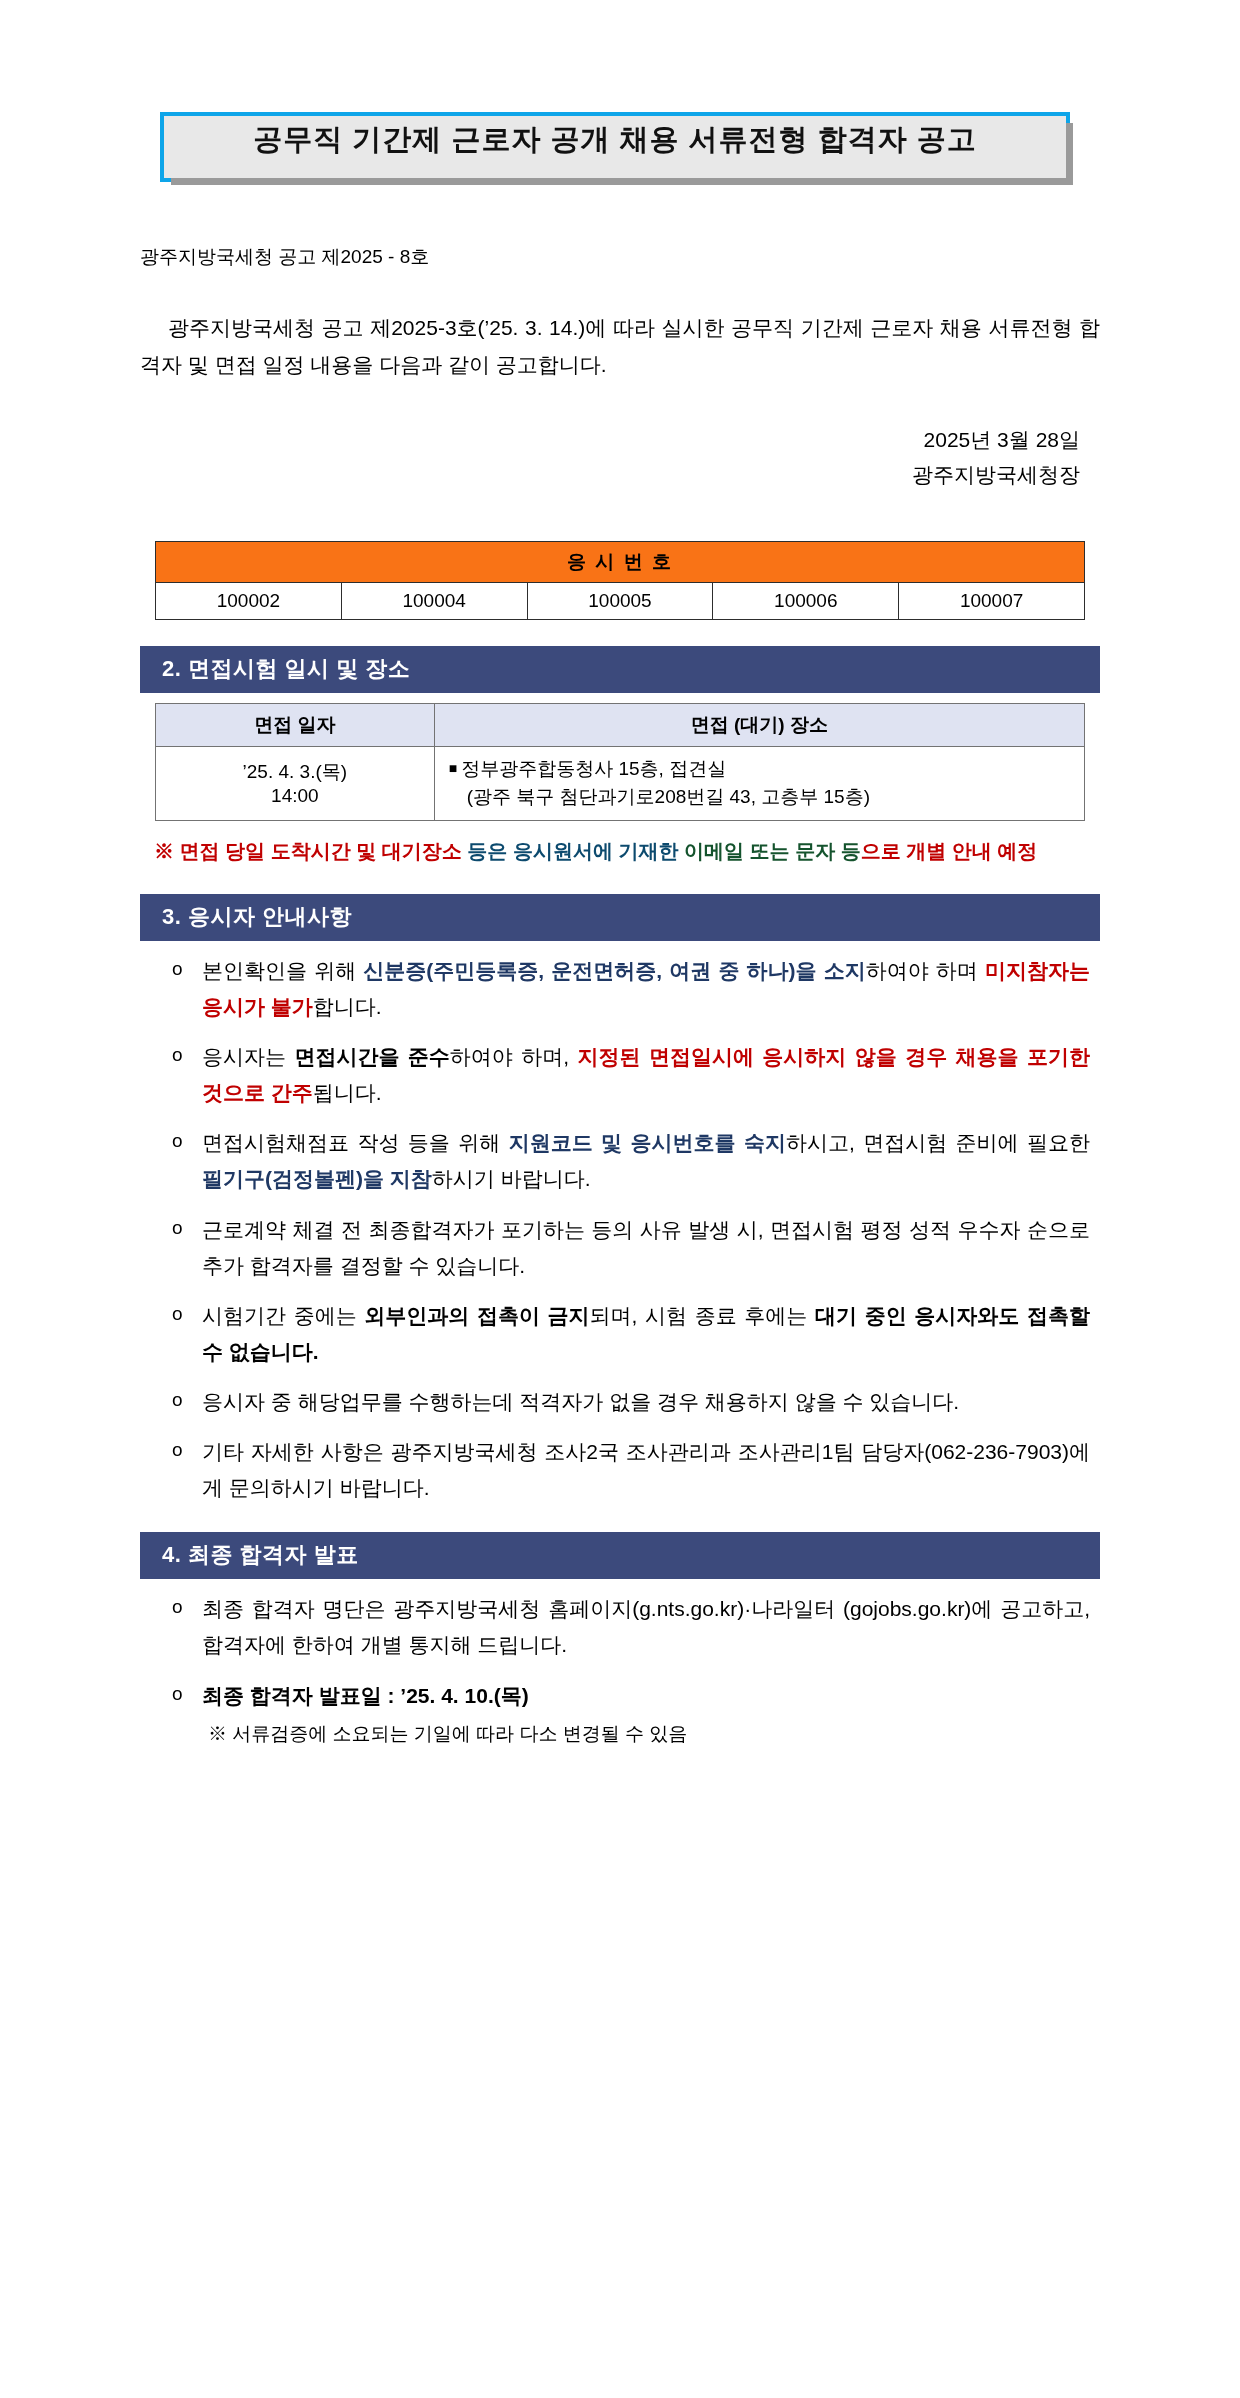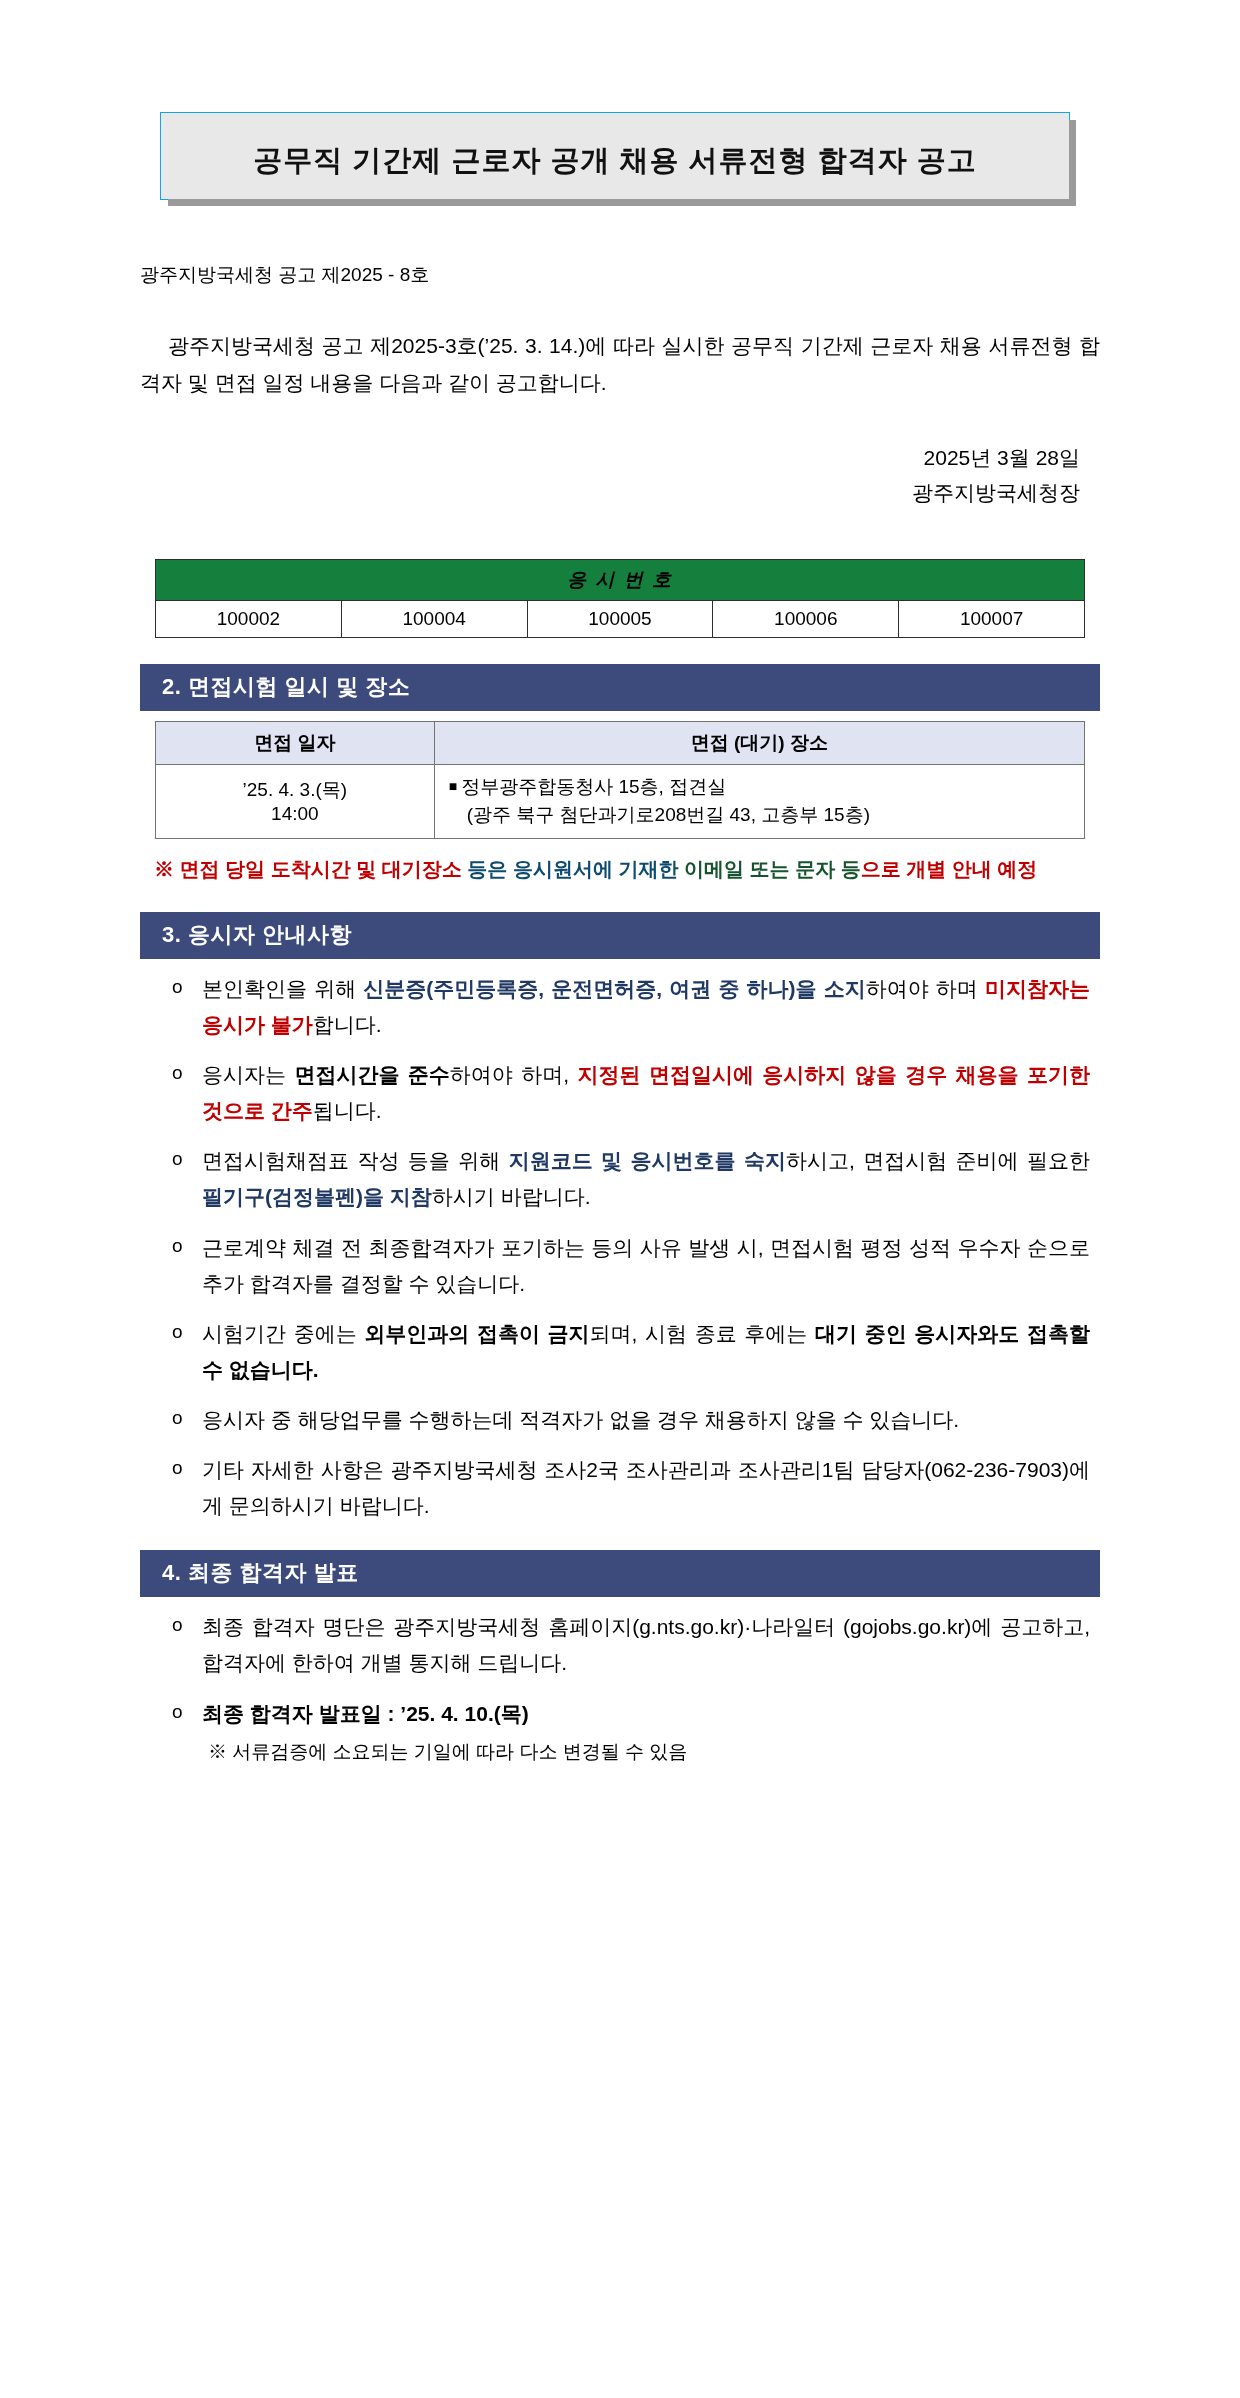--- a/index.html
+++ b/index.html
@@ -23,24 +23,24 @@
   }
 
   
   .title-wrap {
     position: relative;
     margin-bottom: 62px;
   }
   .title-box {
     position: relative;
     display: block;
-    border: 1px solid #0ea5e9;
+    border: 4px solid #0ea5e9;
     background: #e8e8e8;
     text-align: center;
-    padding: 28px 10px 18px 10px;
+    padding: 4px 10px 18px 10px;
     margin-left: 20px;
     margin-right: 30px;
   }
   .title-box .shadow {
     position: absolute;
     right: -7px;
     top: 7px;
     bottom: -7px;
     width: 7px;
     background: #9a9a9a;
@@ -105,24 +105,23 @@
     margin: 0 auto 6px auto;
     table-layout: fixed;
   }
   table.tbl th, table.tbl td {
     border: 1px solid #2d2d2d;
     font-size: 19px;
     text-align: center;
     padding: 7px 4px;
   }
   table.tbl th {
-    background: #15803d;
+    background: #f97316;
     font-weight: bold;
     letter-spacing: 2px;
-    font-style: italic;
   }
   table.tbl td { background: #ffffff; }
 
   table.tbl2 {
     border-collapse: collapse;
     width: calc(100% - 30px);
     margin: 10px auto 6px auto;
     table-layout: fixed;
   }
   table.tbl2 th, table.tbl2 td {

